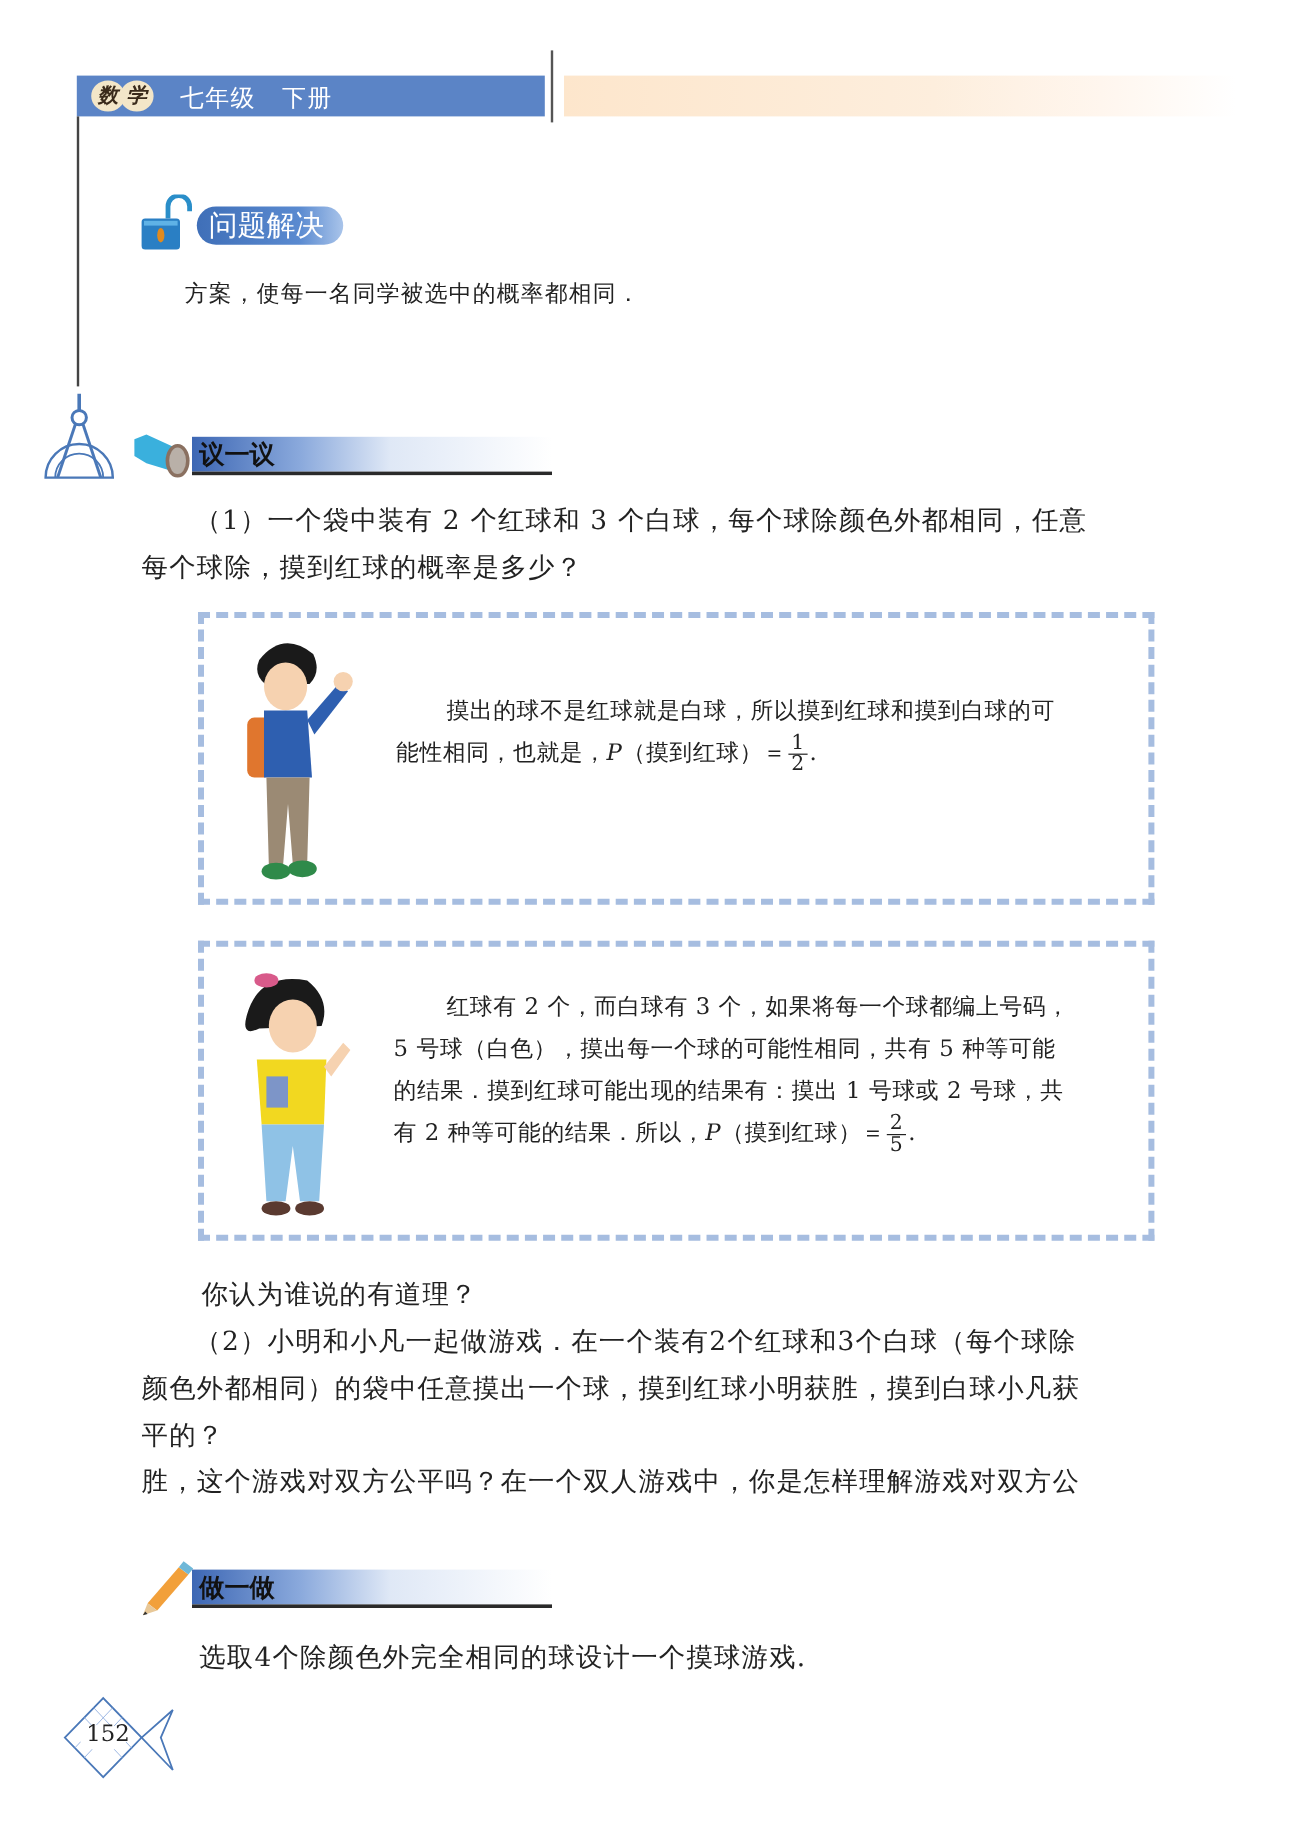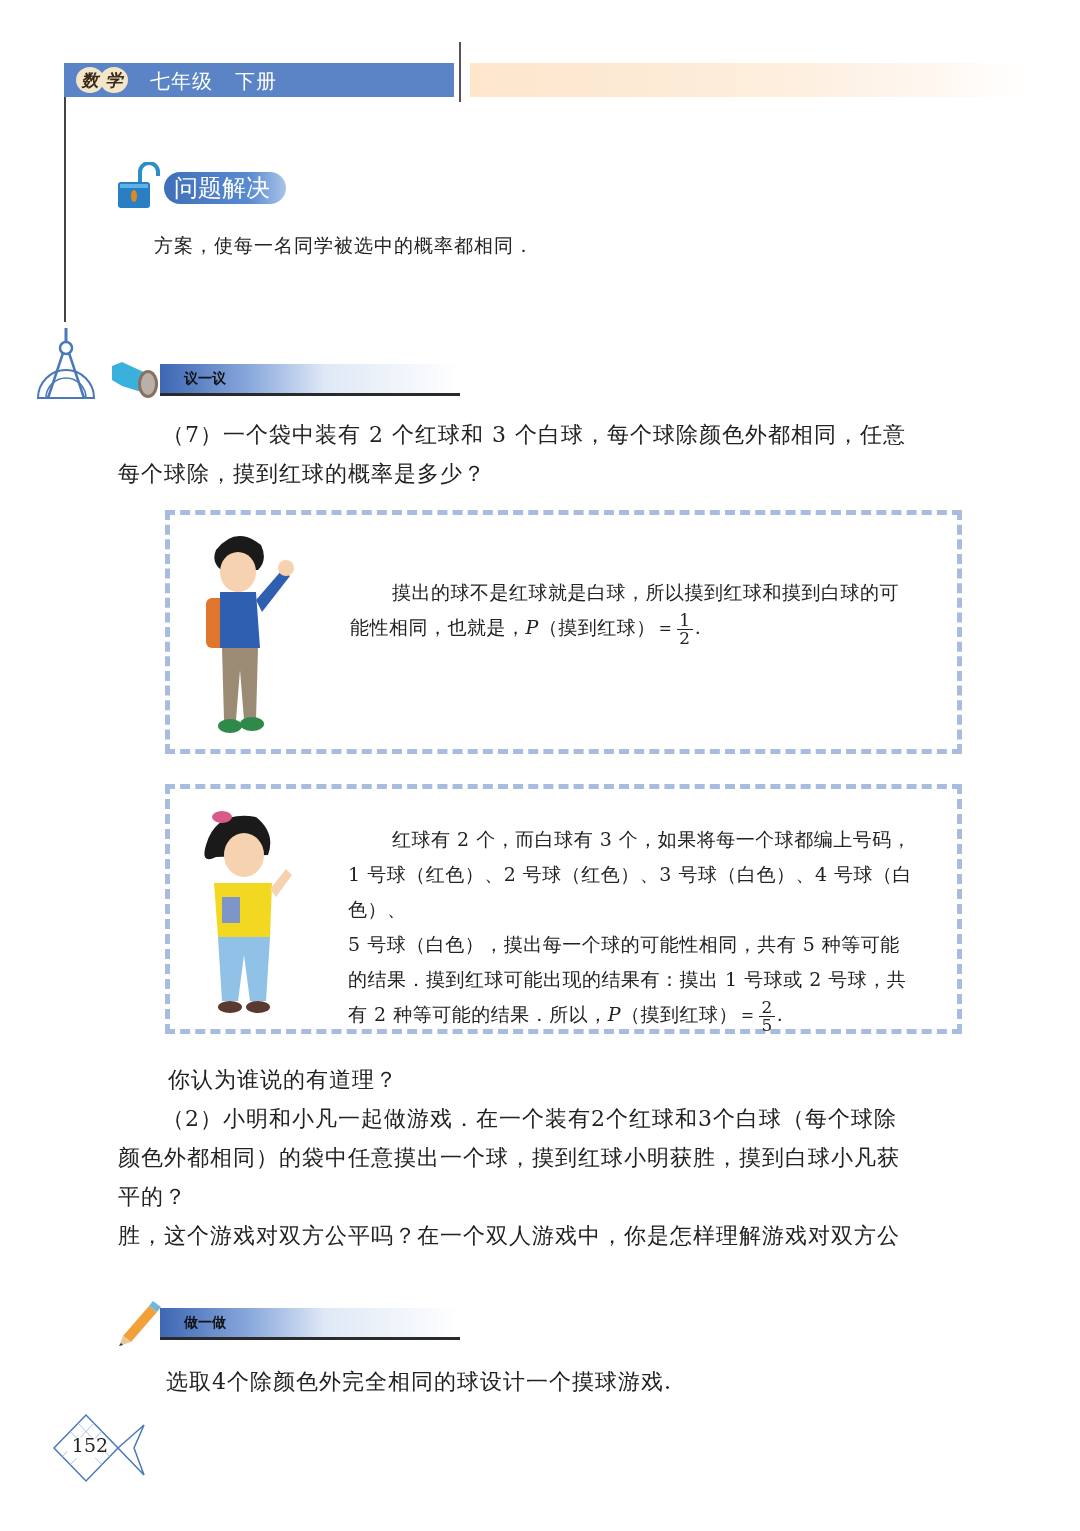--- a/index.html
+++ b/index.html
@@ -22,34 +22,34 @@
   .lock-icon { left:116px; top:162px; width:44px; height:48px; }
   .pill { left:164px; top:172px; height:32px; width:122px; border-radius:16px;
           background:linear-gradient(90deg,#3f6fb8,#5a8ad0 70%,#a9c4ea); color:#fff;
           font-family:"DejaVu Sans",sans-serif; font-size:24px; line-height:32px; padding-left:10px; box-sizing:border-box; }
   .p-text { font-size:19px; line-height:38px; letter-spacing:1px; }
   .q4 { left:118px; top:226px; width:850px; }
   .q4 .num { font-weight:bold; margin-right:10px; }
   .q4 .indent { padding-left:36px; }
   .compass { left:36px; top:328px; width:60px; height:72px; }
   .megaphone { left:108px; top:358px; width:52px; height:46px; }
-  .bar-head { height:32px; display:flex; align-items:center; padding-left:24px; box-sizing:border-box;
+  .bar-head { height:32px; display:flex; align-items:center; padding-left:6px; box-sizing:border-box;
           background:linear-gradient(90deg,#3d67b4 0%,#8aa9dc 30%,#dfe8f6 55%,rgba(255,255,255,0) 100%);
-          border-bottom:3px solid #2a2a2a; font-family:"DejaVu Sans",sans-serif; font-weight:bold; font-size:14px; color:#111; }
+          border-bottom:3px solid #2a2a2a; font-family:"DejaVu Sans",sans-serif; font-weight:bold; font-size:21px; color:#111; }
   .bar-head-wrap { position:absolute; }
   .bar-head-wrap .fade { position:absolute; left:0; right:0; bottom:-3px; height:3px;
           background:linear-gradient(90deg,rgba(255,255,255,0) 0%,rgba(255,255,255,0) 30%,#fff 100%); }
   .yiyi { left:160px; top:364px; width:300px; }
   .main-text { font-size:22px; line-height:39px; letter-spacing:1px; color:#222; }
   .p1 { left:118px; top:415px; width:850px; }
   .p1 .first { padding-left:44px; }
   .dash-box { border:5px dashed #a6bde0; box-sizing:border-box; }
   .box1 { left:165px; top:510px; width:797px; height:244px; }
   .box2 { left:165px; top:784px; width:797px; height:250px; }
-  .box-text { font-size:19px; line-height:35px; color:#222; letter-spacing:0.5px;margin-left:20px; }
+  .box-text { font-size:19px; line-height:35px; color:#222; letter-spacing:0.5px; }
   .bt1 { left:330px; top:575px; width:610px; }
   .bt1 .first { padding-left:42px; }
   .bt2 { left:328px; top:822px; width:612px; }
   .bt2 .first { padding-left:44px; }
   .frac { display:inline-block; vertical-align:middle; text-align:center; font-size:17px; line-height:17px; margin:0 2px; }
   .frac .n { display:block; border-bottom:1px solid #222; padding:0 2px; }
   .frac .d { display:block; }
   .ital { font-style:italic; }
   .boy { left:186px; top:530px; width:120px; height:210px; }
   .girl { left:186px; top:805px; width:110px; height:212px; }
@@ -101,21 +101,21 @@
   <polygon points="4,8 14,4 40,16 40,36 14,28 4,22" fill="#3ab0dd"></polygon>
   <ellipse cx="40" cy="26" rx="10" ry="14" fill="#8a7060"></ellipse>
   <ellipse cx="40" cy="26" rx="7" ry="11" fill="#b9b0a8"></ellipse>
 </svg>
 <div class="bar-head-wrap yiyi">
   <div class="bar-head">议一议</div>
   <div class="fade"></div>
 </div>
 
 <div class="abs p1 main-text">
-  <div class="first">（7）一个袋中装有 2 个红球和 3 个白球，每个球除颜色外都相同，任意</div>
+  <div class="first">（1）一个袋中装有 2 个红球和 3 个白球，每个球除颜色外都相同，任意</div>
   <div>每个球除，摸到红球的概率是多少？</div>
 </div>
 
 <div class="abs dash-box box1"></div>
 <svg class="abs boy" viewBox="0 0 120 210">
   <path d="M30 20 Q50 -5 75 15 Q82 30 72 40 L35 40 Q25 32 30 20Z" fill="#1a1a1a"></path>
   <ellipse cx="52" cy="42" rx="18" ry="20" fill="#f6d2b0"></ellipse>
   <rect x="20" y="68" width="20" height="50" rx="6" fill="#e0762e"></rect>
   <path d="M34 62 L70 62 L74 118 L34 118Z" fill="#2e5fb0"></path>
   <path d="M70 70 L96 40 L104 46 L76 82Z" fill="#2e5fb0"></path>
@@ -138,21 +138,20 @@
   <ellipse cx="58" cy="50" rx="20" ry="22" fill="#f6d2b0"></ellipse>
   <path d="M28 78 L86 78 L84 132 L32 132Z" fill="#f2d820"></path>
   <rect x="36" y="92" width="18" height="26" fill="#7d95c8"></rect>
   <path d="M84 84 L100 64 L106 70 L90 92Z" fill="#f6d2b0"></path>
   <path d="M32 132 L84 132 L80 196 L64 196 L58 150 L52 196 L36 196Z" fill="#8fc2e6"></path>
   <ellipse cx="44" cy="202" rx="12" ry="6" fill="#5a3a30"></ellipse>
   <ellipse cx="72" cy="202" rx="12" ry="6" fill="#5a3a30"></ellipse>
 </svg>
 <div class="abs bt2 box-text">
   <div class="first">红球有 2 个，而白球有 3 个，如果将每一个球都编上号码，</div>
-  <div>1 号球（红色）、2 号球（红色）、3 号球（白色）、4 号球（白色）、</div>
   <div>5 号球（白色），摸出每一个球的可能性相同，共有 5 种等可能</div>
   <div>的结果．摸到红球可能出现的结果有：摸出 1 号球或 2 号球，共</div>
   <div>
     <span>有 2 种等可能的结果．所以，</span><span class="ital">P</span><span>（摸到红球）＝</span><span class="frac"><span class="n">2</span><span class="d">5</span></span><span>.</span>
   </div>
 </div>
 
 <div class="abs p2 main-text">
   <div class="first">你认为谁说的有道理？</div>
   <div class="sec">（2）小明和小凡一起做游戏．在一个装有2个红球和3个白球（每个球除</div>

